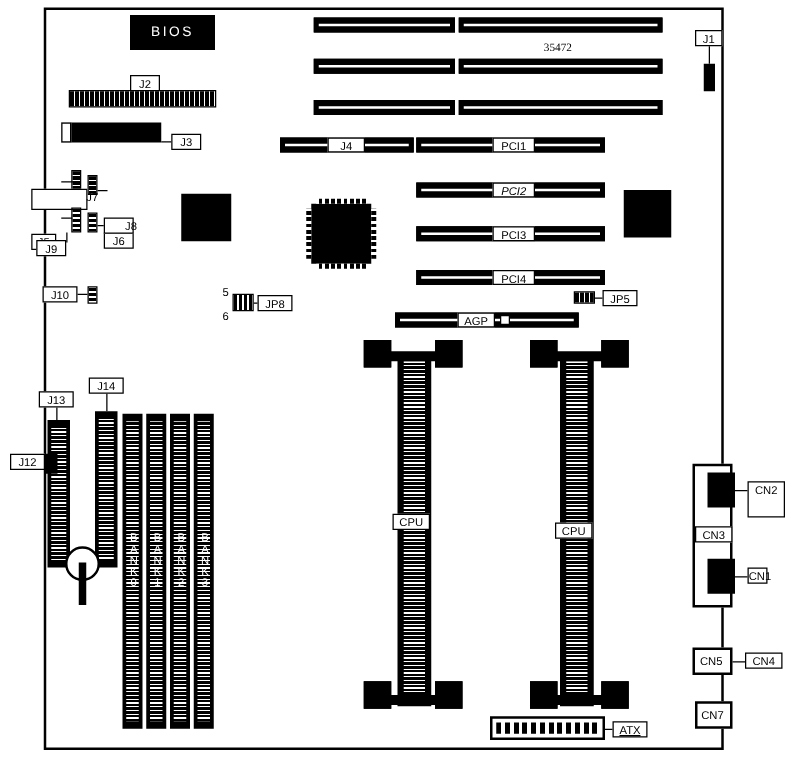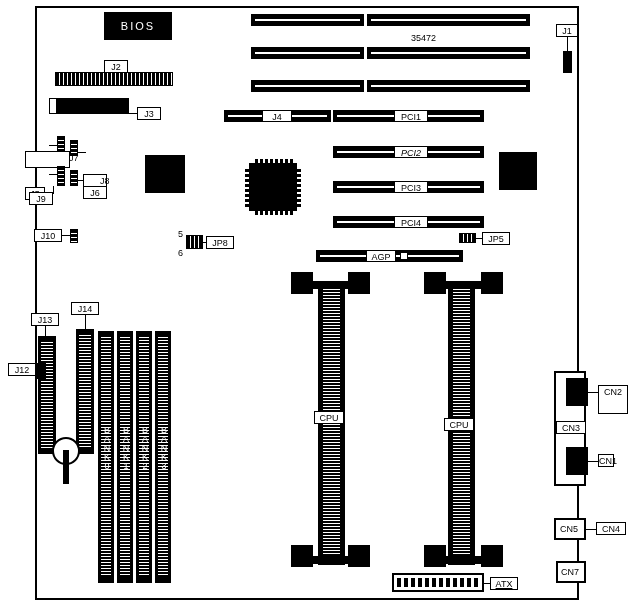--- a/index.html
+++ b/index.html
@@ -51,21 +51,21 @@
 <body>
 
 <div id="root">
 
   <div class="abs board" style="left:35px;top:6px;width:544px;height:594px;"></div>
 
   <div class="abs bios" style="left:104px;top:12px;width:68px;height:28px;">
     <span>BIOS</span>
   </div>
 
-  <div class="abs lbl-plain" style="left:411px;top:33px;">35472</div>
+  <div class="abs lbl-plain" style="left:435px;top:33px;font-family:Liberation Serif, serif;">35472</div>
 
   <div class="abs slot" style="left:251px;top:14px;width:113px;height:12px;">
       <div class="inner"></div>
     </div>
   <div class="abs slot" style="left:367px;top:14px;width:163px;height:12px;">
       <div class="inner"></div>
     </div>
 
   <div class="abs slot" style="left:251px;top:47px;width:113px;height:12px;">
       <div class="inner"></div>

